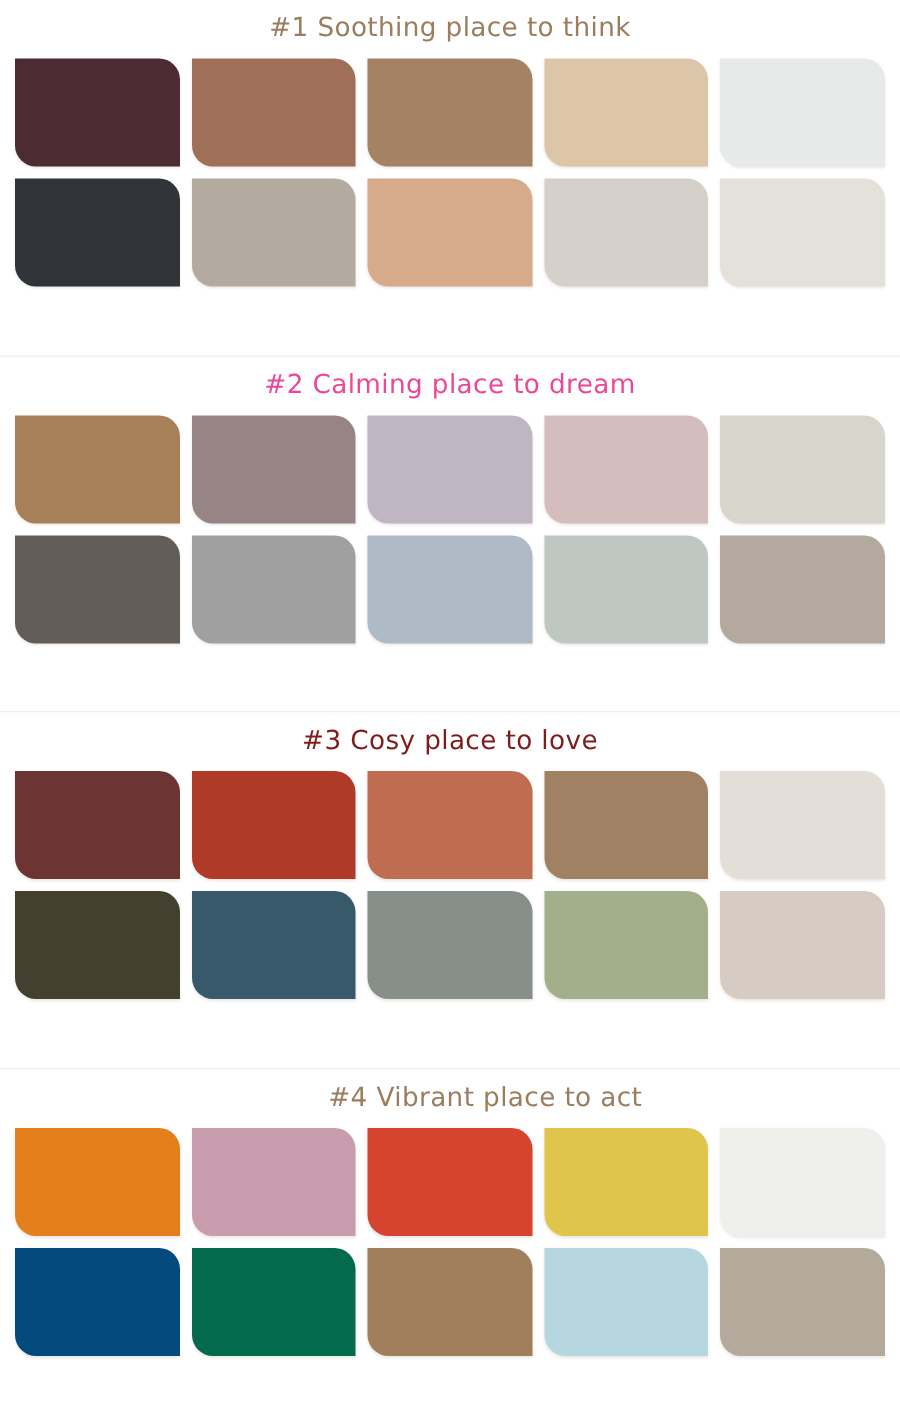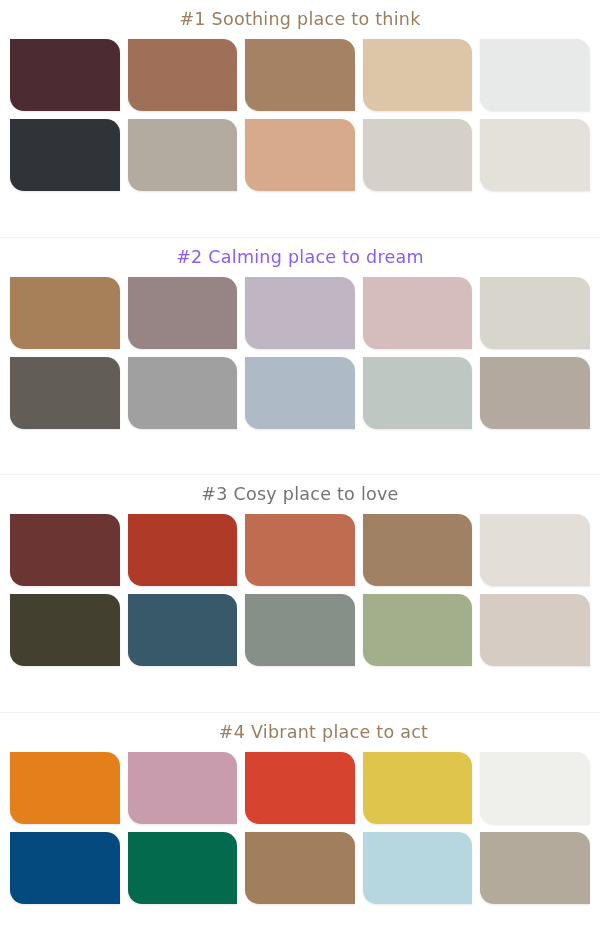--- a/index.html
+++ b/index.html
@@ -99,41 +99,41 @@
           <div class="swatch" style="background-color: rgb(48, 51, 56);"></div>
           <div class="swatch" style="background-color: rgb(180, 171, 160);"></div>
           <div class="swatch" style="background-color: rgb(214, 170, 139);"></div>
           <div class="swatch" style="background-color: rgb(214, 208, 203);"></div>
           <div class="swatch" style="background-color: rgb(228, 225, 219);"></div>
         </div>
       </div>
       <div class="section-rule"></div>
     </div>
     <div class="palette-section">
-      <div class="section-title" style="color: #8b5cf6;">#2 Calming place to dream</div>
+      <div class="section-title" style="color: #ec4899;">#2 Calming place to dream</div>
       <div class="swatch-grid">
         <div class="swatch-row">
           <div class="swatch" style="background-color: rgb(167, 128, 90);"></div>
           <div class="swatch" style="background-color: rgb(151, 133, 134);"></div>
           <div class="swatch" style="background-color: rgb(192, 181, 195);"></div>
           <div class="swatch" style="background-color: rgb(214, 189, 189);"></div>
           <div class="swatch" style="background-color: rgb(216, 213, 204);"></div>
         </div>
         <div class="swatch-row">
           <div class="swatch" style="background-color: rgb(98, 93, 87);"></div>
           <div class="swatch" style="background-color: rgb(160, 160, 160);"></div>
           <div class="swatch" style="background-color: rgb(174, 186, 197);"></div>
           <div class="swatch" style="background-color: rgb(191, 199, 194);"></div>
           <div class="swatch" style="background-color: rgb(180, 169, 158);"></div>
         </div>
       </div>
       <div class="section-rule"></div>
     </div>
     <div class="palette-section">
-      <div class="section-title" style="color: #737373;">#3 Cosy place to love</div>
+      <div class="section-title" style="color: #7f1d1d;">#3 Cosy place to love</div>
       <div class="swatch-grid">
         <div class="swatch-row">
           <div class="swatch" style="background-color: rgb(107, 53, 52);"></div>
           <div class="swatch" style="background-color: rgb(175, 58, 39);"></div>
           <div class="swatch" style="background-color: rgb(192, 108, 81);"></div>
           <div class="swatch" style="background-color: rgb(160, 129, 99);"></div>
           <div class="swatch" style="background-color: rgb(227, 223, 216);"></div>
         </div>
         <div class="swatch-row">
           <div class="swatch" style="background-color: rgb(68, 64, 47);"></div>

